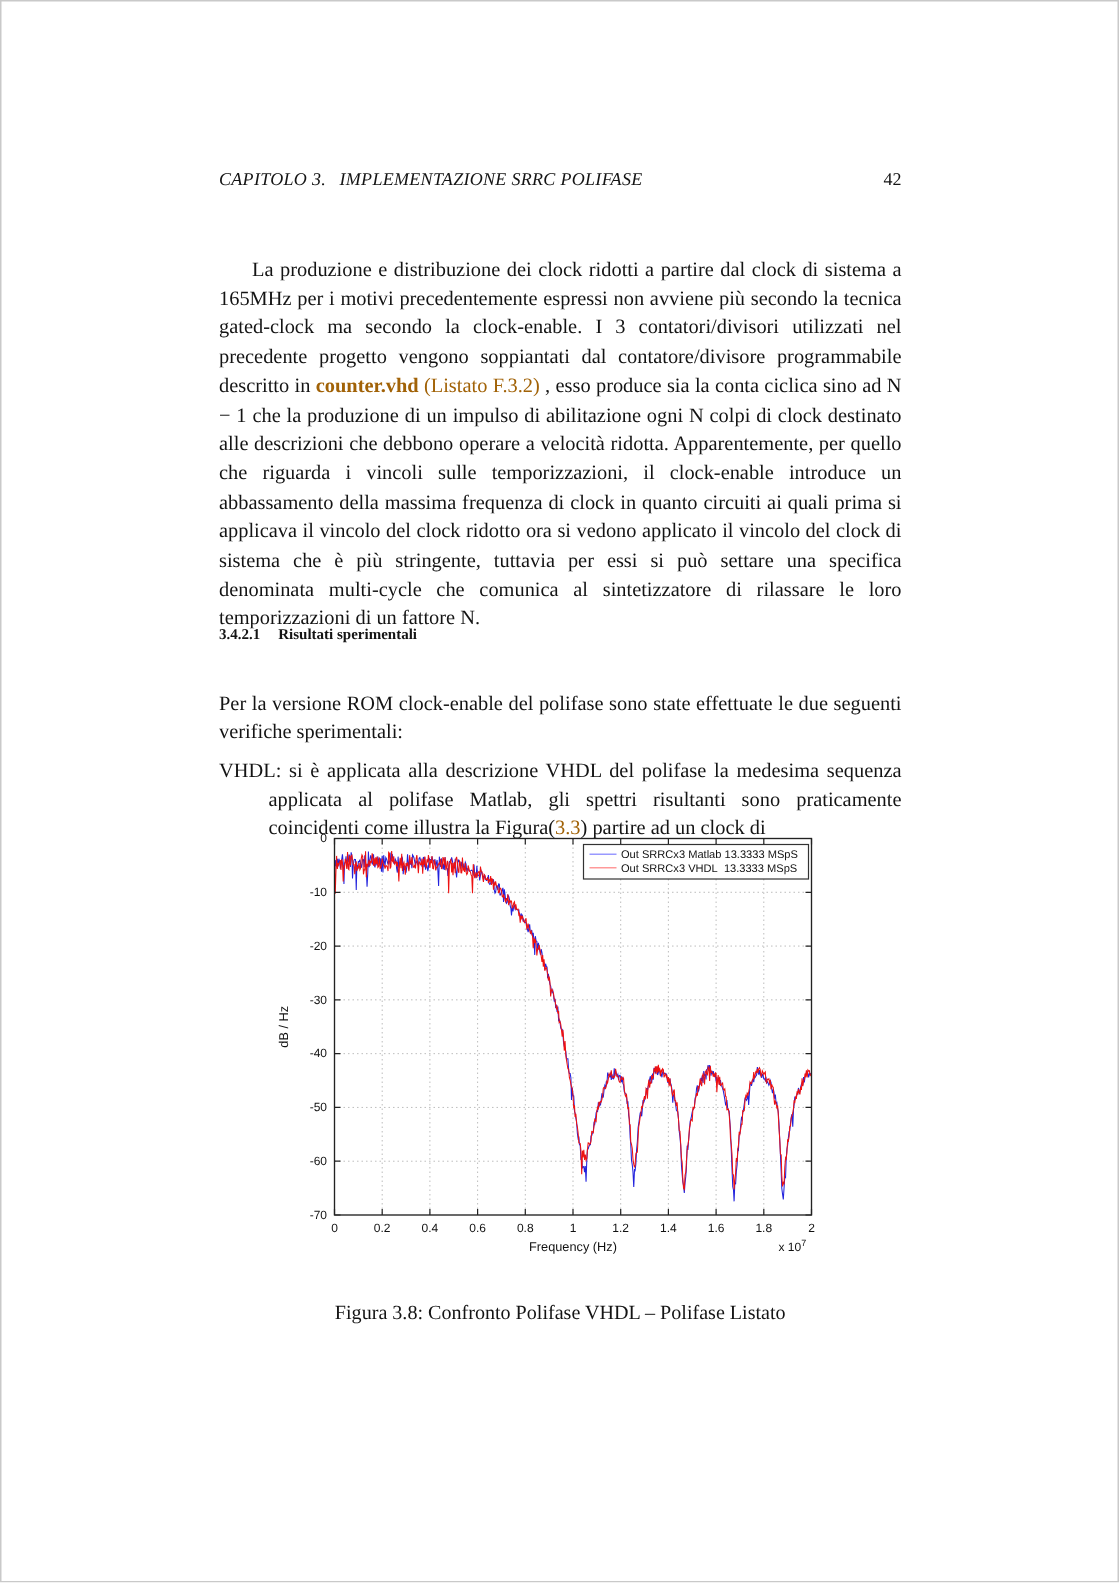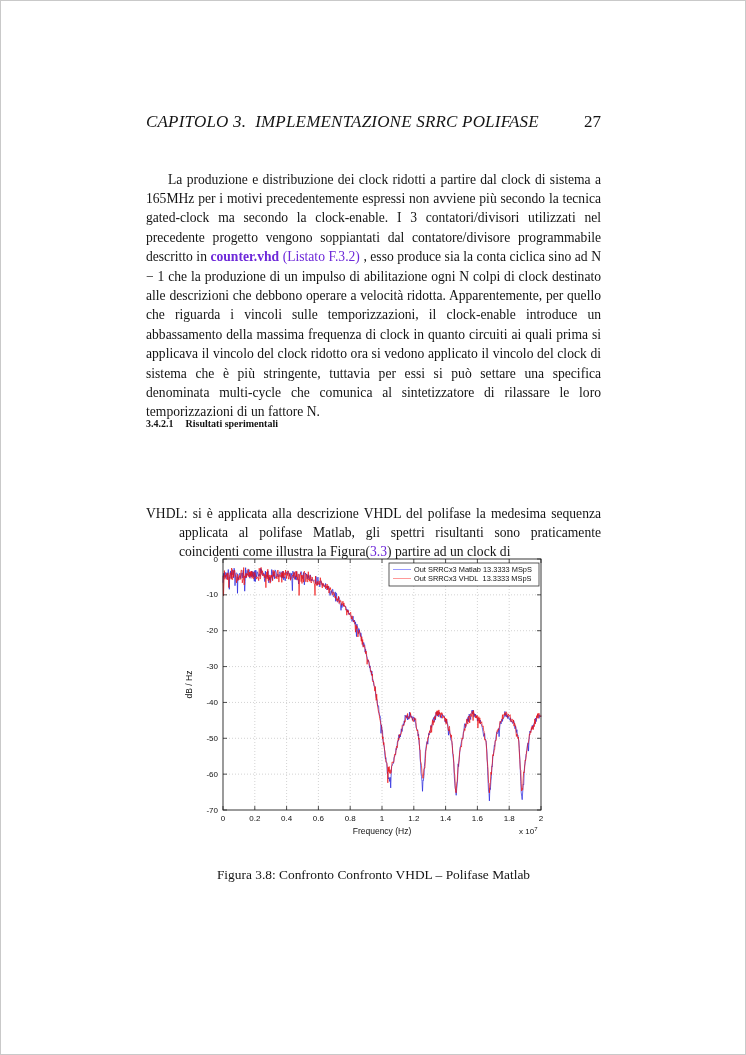--- a/index.html
+++ b/index.html
@@ -1,50 +1,51 @@
 <!DOCTYPE html>
 <html><head>
 <meta charset="utf-8">
 <style>
   html,body{margin:0;padding:0;background:#ffffff;}
   #page{position:relative;width:744px;height:1053px;background:#ffffff;border:1px solid #c9c9c9;
         font-family:"Liberation Serif", serif;color:#141414;overflow:hidden;}
   .header{position:absolute;left:145px;top:111px;width:455px;display:flex;justify-content:space-between;
-          font-size:17px;gap:36px;}
+          font-size:12px;gap:36px;}
   .header .htitle{font-style:italic;letter-spacing:0.2px;}
   .header .hnum{font-style:normal;}
   .htitle .gap{display:inline-block;width:9px;}
   .body-par{position:absolute;left:145px;width:455px;font-size:13.6px;line-height:19.4px;text-align:justify;}
   #para1{top:155px;text-indent:22px;}
   #para2{top:444px;}
   .sechead{position:absolute;left:145px;top:417px;font-size:10px;font-weight:bold;}
   .sechead .gap{display:inline-block;width:12px;}
   #vhdl-item{top:489px;padding-left:33px;text-indent:-33px;box-sizing:border-box;width:455px;}
   #vhdl-item .item-label{font-weight:normal;}
   .it{}
   .bf{font-weight:bold;}
-  .link{color:#6d28d9;cursor:pointer;}
+  .link{color:#a16207;cursor:pointer;}
   .caption{position:absolute;left:145px;top:866px;width:455px;text-align:center;font-size:13.4px;}
   #chart-wrap{position:absolute;left:178px;top:547px;width:386px;height:300px;}
   svg text{font-family:"Liberation Sans", sans-serif;fill:#111;}
 </style>
 </head>
 <body>
 
 <div id="page">
 
   <div class="header">
     <span class="htitle"><span>CAPITOLO 3.</span><span class="gap"></span><span>IMPLEMENTAZIONE SRRC POLIFASE</span></span>
-    <span class="hnum">27</span>
+    <span class="hnum">42</span>
   </div>
 
   <p id="para1" class="body-par"><span class="">La produzione e distribuzione dei clock ridotti a partire dal clock di sistema a 165MHz per i motivi precedentemente espressi non avviene più secondo la tecnica </span><span class="it">gated-clock</span><span class=""> ma secondo la </span><span class="it">clock-enable</span><span class="">. I 3 contatori/divisori utilizzati nel precedente progetto vengono soppiantati dal contatore/divisore programmabile descritto in </span><span class="bf it link">counter.vhd</span><span class=""> </span><span class="it link">(Listato F.3.2)</span><span class=""> , esso produce sia la conta ciclica sino ad </span><span class="it">N</span><span class=""> − 1 che la produzione di un impulso di abilitazione ogni N colpi di clock destinato alle descrizioni che debbono operare a velocità ridotta. Apparentemente, per quello che riguarda i vincoli sulle temporizzazioni, il </span><span class="it">clock-enable</span><span class=""> introduce un abbassamento della massima frequenza di clock in quanto circuiti ai quali prima si applicava il vincolo del clock ridotto ora si vedono applicato il vincolo del clock di sistema che è più stringente, tuttavia per essi si può settare una specifica denominata </span><span class="it">multi-cycle</span><span class=""> che comunica al sintetizzatore di rilassare le loro temporizzazioni di un fattore N.</span></p>
 
   <div class="sechead"><span>3.4.2.1</span><span class="gap"></span><span>Risultati sperimentali</span></div>
 
+  <p id="para2" class="body-par"><span class="">Per la versione ROM </span><span class="it">clock-enable</span><span class=""> del polifase sono state effettuate le due seguenti verifiche sperimentali:</span></p>
 
   <p id="vhdl-item" class="body-par"><span class="item-label">VHDL:</span><span><span class=""> si è applicata alla descrizione VHDL del polifase la medesima sequenza applicata al polifase Matlab, gli spettri risultanti sono praticamente coincidenti come illustra la Figura(</span><span class="link">3.3</span><span class="">) partire ad un clock di</span></span></p>
 
   <div id="chart-wrap">
     <svg id="chart" width="386" height="300" viewBox="0 0 386 300">
         <g>
           <line x1="75.8" y1="11" x2="75.8" y2="262" stroke="#b5b5b5" stroke-width="0.6" stroke-dasharray="1,2"></line>
           <line x1="107.6" y1="11" x2="107.6" y2="262" stroke="#b5b5b5" stroke-width="0.6" stroke-dasharray="1,2"></line>
           <line x1="139.39999999999998" y1="11" x2="139.39999999999998" y2="262" stroke="#b5b5b5" stroke-width="0.6" stroke-dasharray="1,2"></line>
           <line x1="171.2" y1="11" x2="171.2" y2="262" stroke="#b5b5b5" stroke-width="0.6" stroke-dasharray="1,2"></line>
@@ -130,15 +131,15 @@
         <g>
           <rect x="210" y="15" width="150" height="23" fill="#fff" stroke="#333" stroke-width="0.8"></rect>
           <line x1="214" y1="21.5" x2="232" y2="21.5" stroke="#9999ff" stroke-width="1"></line>
           <text x="235" y="24" font-size="7.4">Out SRRCx3 Matlab 13.3333 MSpS</text>
           <line x1="214" y1="30.5" x2="232" y2="30.5" stroke="#ff9999" stroke-width="1"></line>
           <text x="235" y="33" font-size="7.4">Out SRRCx3 VHDL&nbsp; 13.3333 MSpS</text>
         </g>
       </svg>
   </div>
 
-  <div class="caption">Figura 3.8: Confronto Confronto VHDL – Polifase Matlab</div>
+  <div class="caption">Figura 3.8: Confronto Polifase VHDL – Polifase Listato</div>
 
 </div>
 
 </body></html>

